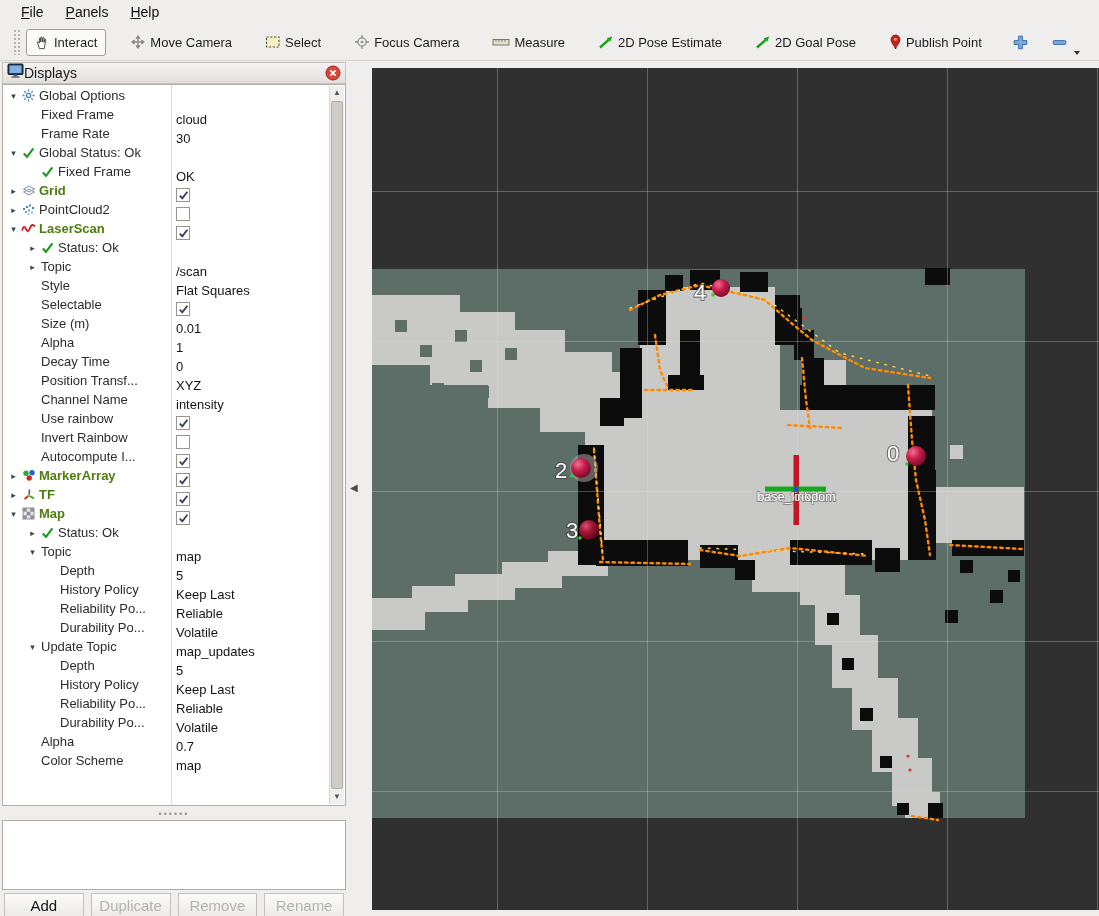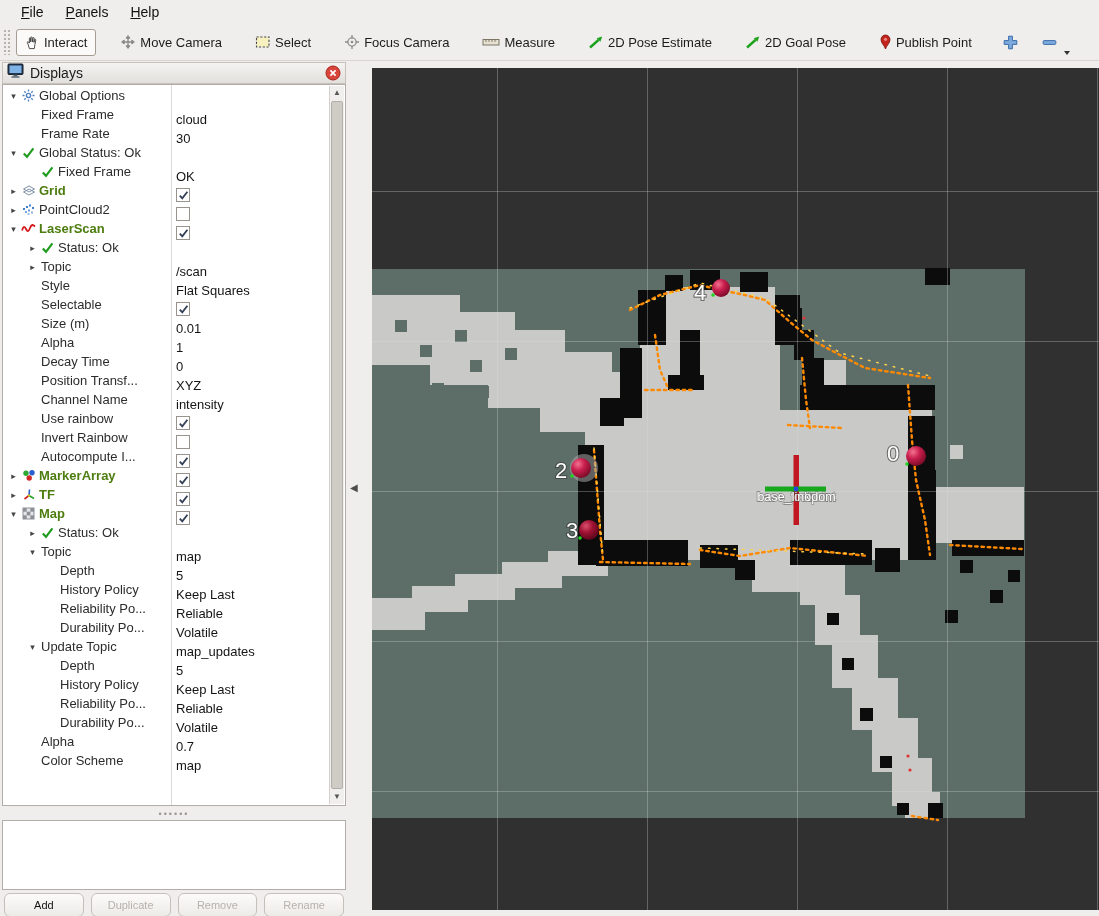--- a/index.html
+++ b/index.html
@@ -5,33 +5,33 @@
   * { margin:0; padding:0; box-sizing:border-box; }
   html,body { width:1099px; height:916px; overflow:hidden; }
   body { font-family:"Liberation Sans", sans-serif; background:#efeeec; position:relative; color:#1c1c1c; }
 
   
   #menubar { position:absolute; top:0; left:0; right:0; height:24px; display:flex; align-items:center; padding-left:10px; background:#efeeec; }
   .menu-item { padding:7px 11px; font-size:14px; color:#111; cursor:default; }
   .menu-item .ul { text-decoration:underline; }
 
   
-  #toolbar { position:absolute; top:24px; left:0; right:0; height:37px; background:#efeeec; border-bottom:1px solid #d8d4ce; display:flex; align-items:center; padding-left:1px; }
+  #toolbar { position:absolute; top:24px; left:0; right:0; height:37px; background:#efeeec; border-bottom:1px solid #d8d4ce; display:flex; align-items:center; padding-left:11px; }
   .tb-handle { width:8px; height:26px; margin:0 5px 0 2px;
     background-image:radial-gradient(circle,#b7b2aa 1px,transparent 1.4px); background-size:4px 4px; }
   .tool { display:flex; align-items:center; gap:4px; font-size:13px; color:#1c1c1c; padding:5px 8px; margin-right:15px; border:1px solid transparent; border-radius:3px; white-space:nowrap; }
   .tool.active { background:#fbfaf9; border-color:#a59d93; }
   .tool svg { display:block; }
   .tool-plusminus { display:flex; align-items:center; margin-right:10px; position:relative; padding:4px 6px; }
   .pm-caret { position:absolute; right:-6px; bottom:0px; width:0; height:0; border-left:3.5px solid transparent; border-right:3.5px solid transparent; border-top:4px solid #333; }
 
   
   #displays-panel { position:absolute; left:2px; top:62px; width:344px; bottom:0; }
   #panel-header { position:absolute; top:0; left:0; right:0; height:22px; display:flex; align-items:center; background:linear-gradient(#f4f3f1,#e2e0dc); border:1px solid #c6c2bb; padding:0 4px; }
-  #panel-title { font-size:14px; margin-left:6px; color:#1a1a1a; }
+  #panel-title { font-size:14px; margin-left:0; color:#1a1a1a; }
   #panel-close { margin-left:auto; width:16px; height:16px; cursor:default; }
 
   #tree { position:absolute; top:22px; left:0; width:344px; height:722px; background:#fff; border:1px solid #b2aea7; overflow:hidden; }
   #tree-vsep { position:absolute; left:168px; top:0; bottom:0; width:1px; background:#dbd9d6; }
   #rows { position:absolute; top:1px; left:0; right:16px; }
   .row { position:relative; height:19px; display:flex; align-items:center; font-size:13px; color:#2c2c2c; white-space:nowrap; }
   .row .arrow { width:13px; text-align:center; font-size:9px; color:#444; flex:0 0 13px; }
   .row .ricon { width:17px; flex:0 0 17px; display:flex; justify-content:center; align-items:center; }
   .row .label { margin-left:2px; }
   .row .label.display { color:#4d7c0f; font-weight:bold; }
@@ -40,21 +40,21 @@
   .swatch { width:13px; height:13px; background:#303030; border:1px solid #1a1a1a; display:inline-block; margin-right:5px; }
 
   #tree-scroll { position:absolute; top:1px; right:1px; bottom:1px; width:15px; background:#f0efed; border-left:1px solid #d4d1cc; }
   .sb-arrow { position:absolute; left:0; right:0; height:14px; font-size:8px; color:#555; text-align:center; line-height:14px; }
   #sb-up { top:0; }  #sb-down { bottom:0; }
   #sb-thumb { position:absolute; left:1px; right:1px; top:15px; bottom:15px; background:#cfccc6; border:1px solid #b3afa8; border-radius:2px; }
 
   #tree-splitter { position:absolute; top:748px; left:0; width:344px; height:10px; text-align:center; color:#9b968f; font-size:9px; letter-spacing:2px; line-height:8px; }
   #desc-box { position:absolute; top:758px; left:0; width:344px; height:70px; background:#fff; border:1px solid #b2aea7; }
   #panel-buttons { position:absolute; top:830px; left:0; width:344px; height:26px; display:flex; gap:7px; padding:1px 2px; }
-  .pbtn { flex:1; border:1px solid #c5c1ba; border-radius:6px; background:linear-gradient(#fcfbfa,#edebe7); font-size:11px; display:flex; align-items:center; justify-content:center; color:#111; }
+  .pbtn { flex:1; border:1px solid #c5c1ba; border-radius:0; background:linear-gradient(#fcfbfa,#edebe7); font-size:15px; display:flex; align-items:center; justify-content:center; color:#111; }
   .pbtn.disabled { color:#b6b2ac; }
 
   #splitter-arrow { position:absolute; left:350px; top:482px; font-size:10px; color:#4c4c4c; }
 
   
   #viewport { position:absolute; left:372px; top:68px; width:727px; height:842px; background:var(--vp-bg,#303030); overflow:hidden; }
   #scene { position:absolute; inset:0; }
   .unk { fill:var(--unknown,#5d6e69); }
   .free rect { fill:var(--free,#c9c9c7); }
   .unkspeck rect { fill:var(--unknown,#5d6e69); }

